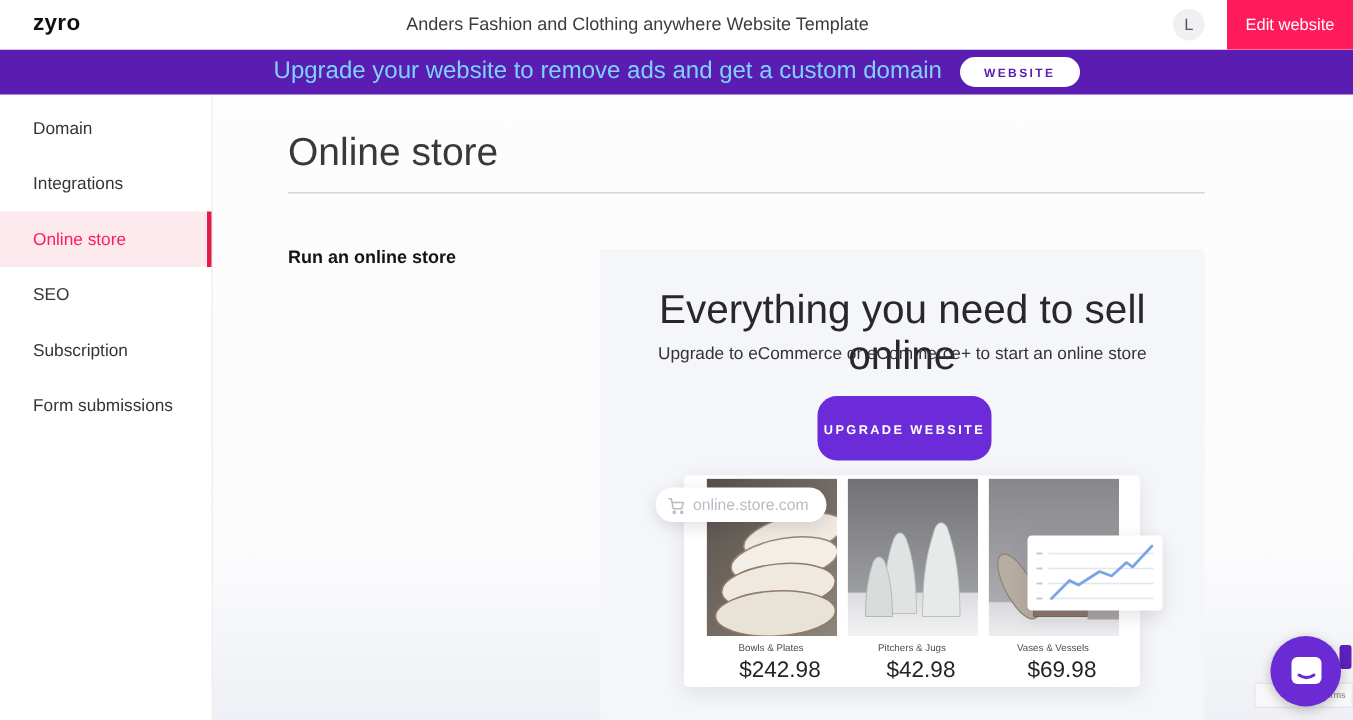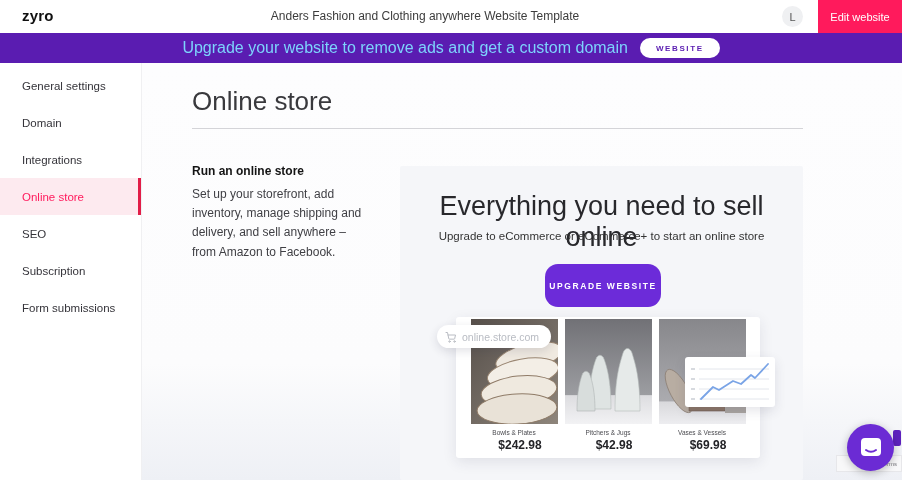--- a/index.html
+++ b/index.html
@@ -47,21 +47,21 @@
     border-radius:13px; background:#6c2bd9; color:#fff; font-size:8.5px; font-weight:bold;
     letter-spacing:1.6px; font-family:inherit; cursor:pointer; }
 
   .product-panel { position:absolute; left:56px; top:151px; width:304px; height:141px; background:#fff;
     border-radius:3px; box-shadow:0 4px 14px rgba(40,40,70,.10); }
   .product-row { display:flex; justify-content:center; gap:7px; padding-top:2px; }
   .product-col { width:87px; display:flex; flex-direction:column; align-items:center; }
   .product-img { width:87px; height:105px; overflow:hidden; }
   .product-img svg { display:block; }
   .p-name { margin-top:5px; font-size:6.5px; color:#4b4b50; }
-  .p-price { margin-top:2px; font-size:12px; font-weight:bold; color:#232327;padding-left:12px; }
+  .p-price { margin-top:2px; font-size:15px; font-weight:normal; color:#232327;padding-left:12px; }
 
   .url-pill { position:absolute; left:37px; top:159px; height:23px; padding:0 12px 0 8px; background:#fff;
     border-radius:12px; box-shadow:0 3px 10px rgba(40,40,70,.14); display:flex; align-items:center; gap:5px; z-index:6; }
   .url-pill span { font-size:10.5px; color:#b9bcc3; }
 
   .chart-card { position:absolute; left:285px; top:191px; width:90px; height:50px; background:#fff;
     border-radius:3px; box-shadow:0 4px 12px rgba(40,40,70,.12); z-index:6; }
 
   
   .recaptcha-badge { position:absolute; left:836px; top:455px; width:66px; height:17px; background:#f8f8f9;
@@ -82,35 +82,33 @@
   <div class="avatar">L</div>
   <button class="edit-btn">Edit website</button>
 </div>
 
 <div class="banner">
   <span class="banner-text">Upgrade your website to remove ads and get a custom domain</span>
   <button class="banner-btn">WEBSITE</button>
 </div>
 
 <div class="sidebar">
-  <div class="side-item">General settings</div>
   <div class="side-item">Domain</div>
   <div class="side-item">Integrations</div>
   <div class="side-item active">Online store</div>
   <div class="side-item">SEO</div>
   <div class="side-item">Subscription</div>
   <div class="side-item">Form submissions</div>
 </div>
 
 <div class="content">
   <div class="page-title">Online store</div>
   <div class="divider"></div>
 
   <div class="run-head">Run an online store</div>
-  <div class="run-desc">Set up your storefront, add inventory, manage shipping and delivery, and sell anywhere – from Amazon to Facebook.</div>
 
   <div class="card">
     <div class="card-head">Everything you need to sell online</div>
     <div class="card-sub">Upgrade to eCommerce or eCommerce+ to start an online store</div>
     <button class="upgrade-website-btn">UPGRADE WEBSITE</button>
 
     <div class="product-panel">
       <div class="product-row">
 
         <div class="product-col">

